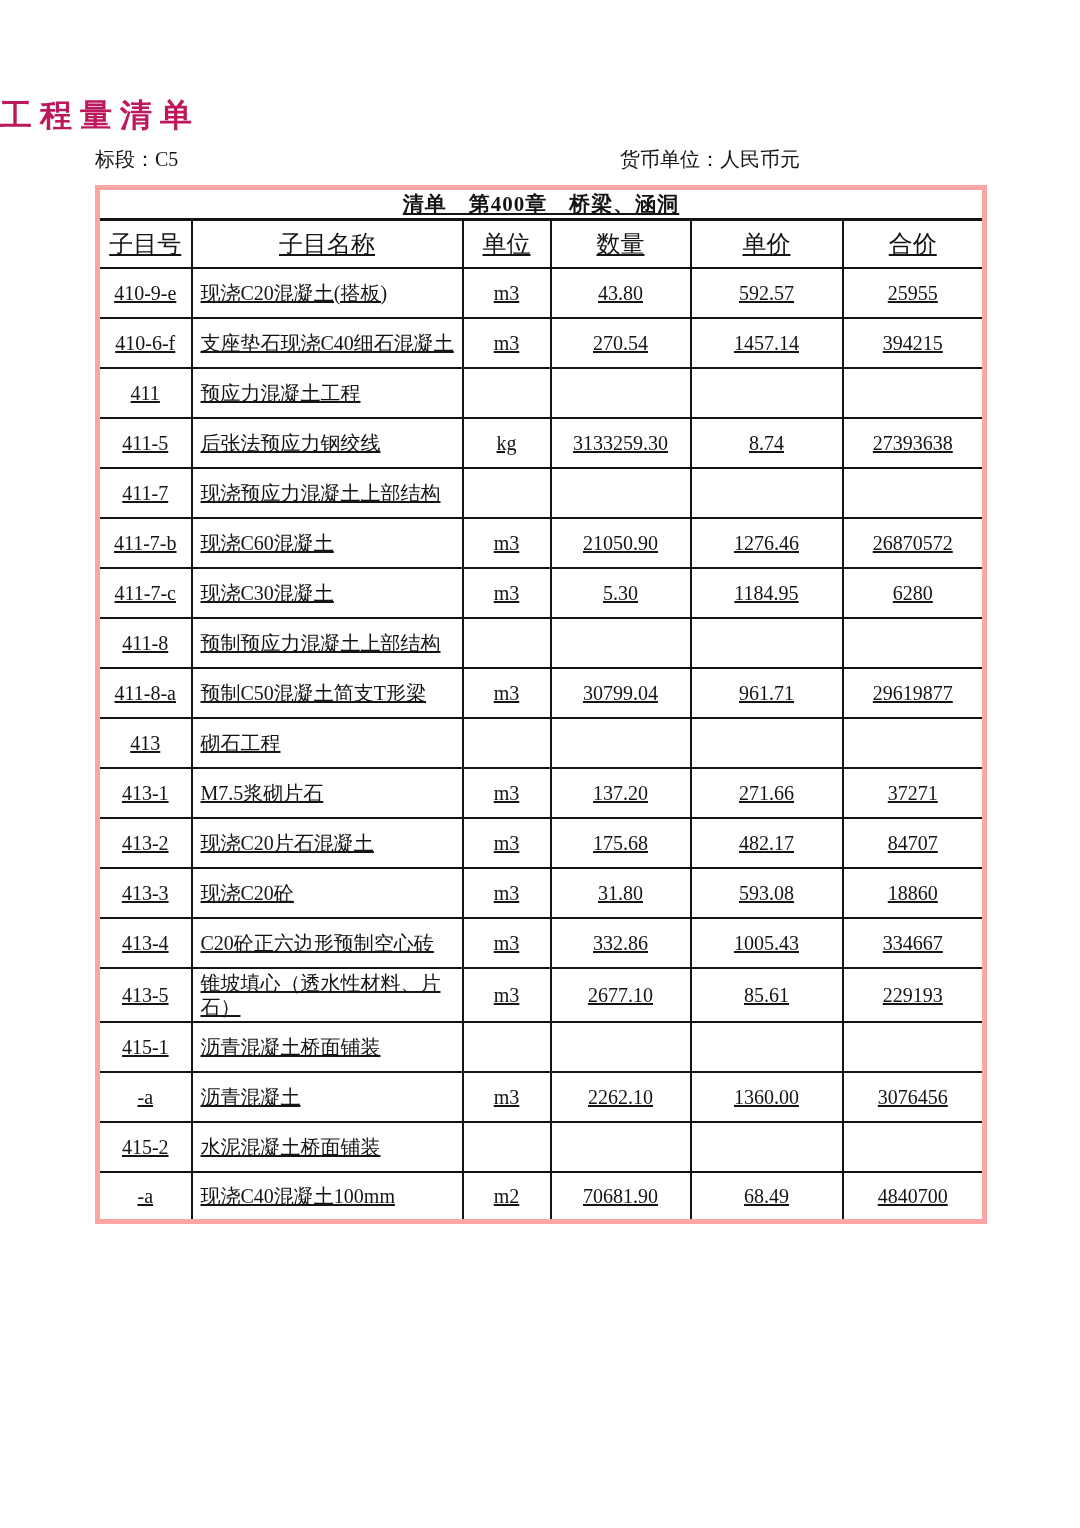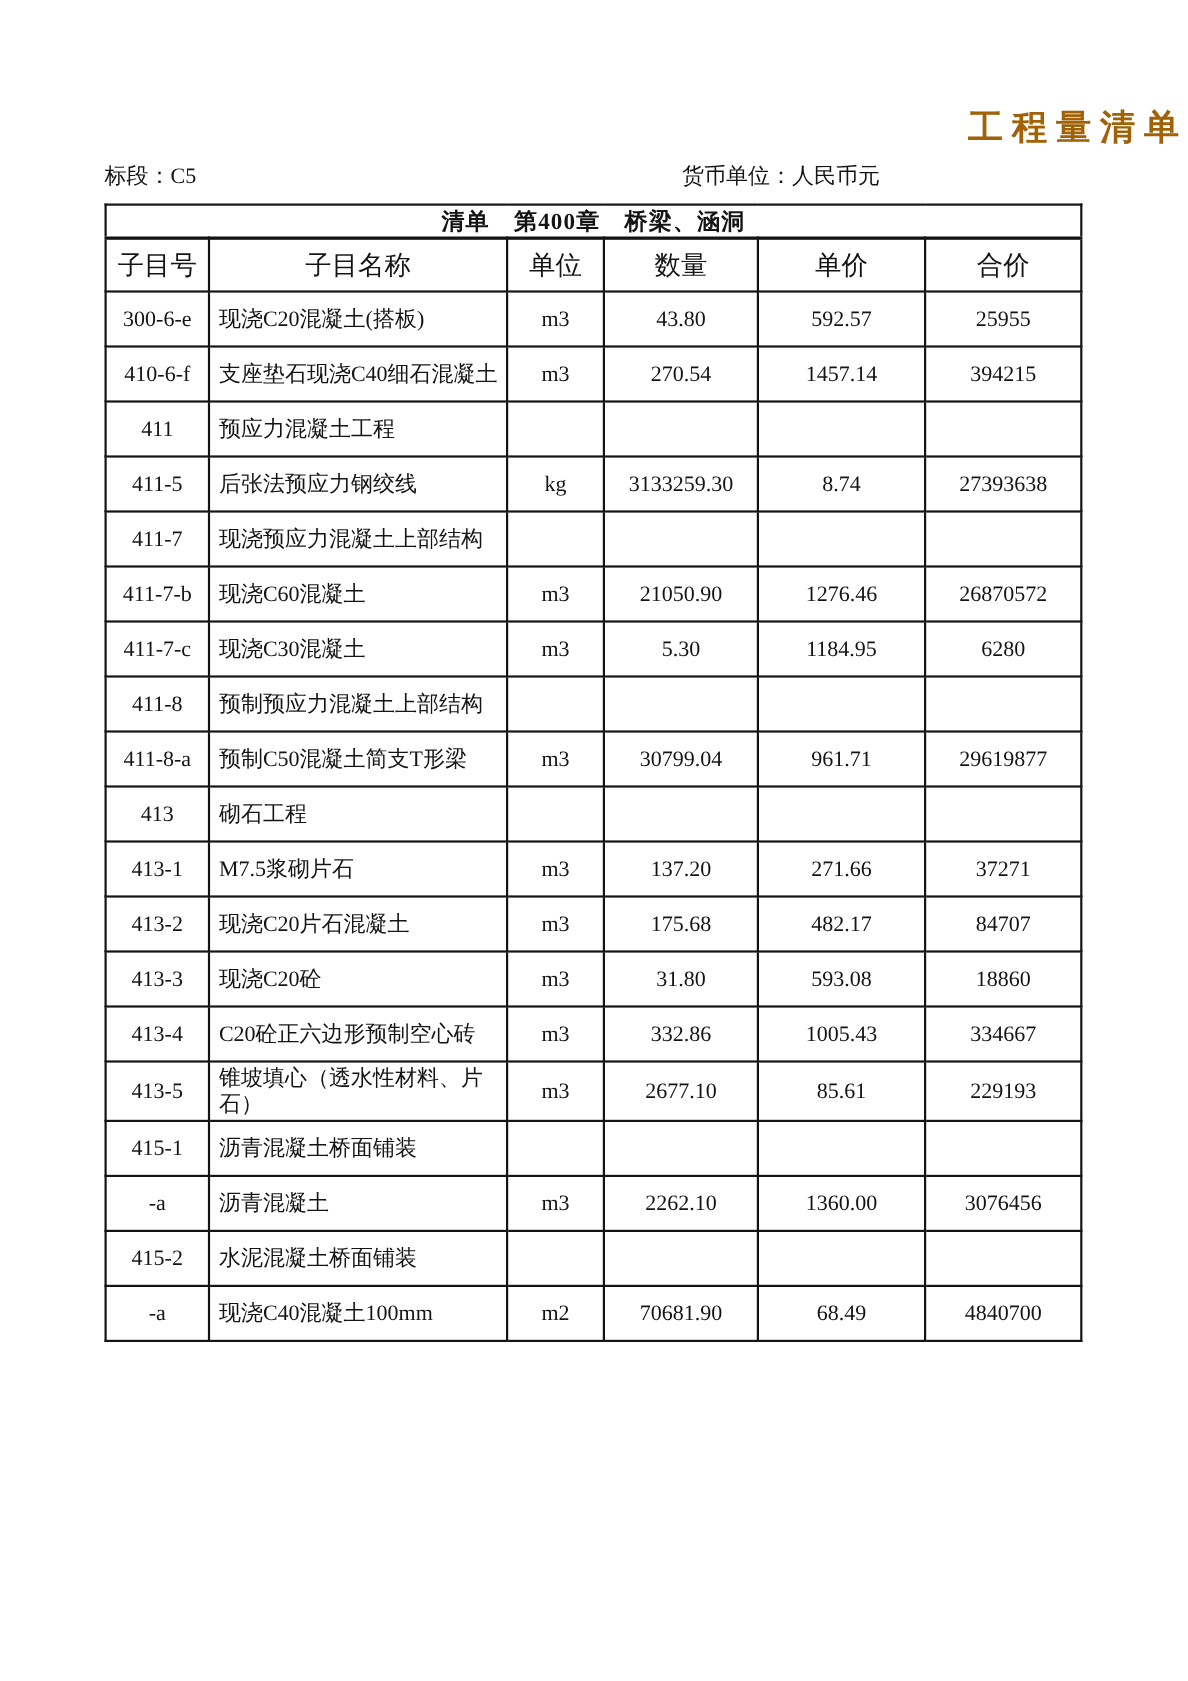--- a/index.html
+++ b/index.html
@@ -12,41 +12,42 @@
     overflow: hidden;
   }
   .page {
     position: absolute; top: 0; left: 0;
     width: 1080px; height: 1528px;
     background: #ffffff;
   }
   .doc-title {
     position: absolute;
     top: 94px; left: 0; width: 100%;
-    text-align: right;
+    text-align: left;
     font-size: 32px;
     font-weight: bold;
     letter-spacing: 8px;
-    color: #a16207;
+    color: #be185d;
   }
   .meta-row {
     position: absolute;
     top: 146px; left: 95px; width: 887px;
     height: 26px;
     font-size: 20px;
   }
   .meta-section { position: absolute; left: 0; top: 0; }
   .meta-currency { position: absolute; left: 525px; top: 0; }
   table.boq {
     position: absolute;
     top: 185px; left: 95px;
     width: 887px;
     border-collapse: collapse;
     table-layout: fixed;
-    border: 2px solid #fca5a5;
+    border: 5px solid #fca5a5;
+    text-decoration: underline;
   }
   table.boq th, table.boq td {
     border: 2px solid #141414;
     font-weight: normal;
     vertical-align: middle;
     overflow: hidden;
   }
   tr.banner-row th {
     height: 28px;
     font-size: 21px;
@@ -107,21 +108,21 @@
           <th>子目号</th>
           <th>子目名称</th>
           <th>单位</th>
           <th>数量</th>
           <th>单价</th>
           <th>合价</th>
         </tr>
     </thead>
     <tbody>
         <tr>
-          <td class="col-code">300-6-e</td>
+          <td class="col-code">410-9-e</td>
           <td class="col-name">现浇C20混凝土(搭板)</td>
           <td class="col-unit">m3</td>
           <td class="col-qty">43.80</td>
           <td class="col-price">592.57</td>
           <td class="col-total">25955</td>
         </tr>
         <tr>
           <td class="col-code">410-6-f</td>
           <td class="col-name">支座垫石现浇C40细石混凝土</td>
           <td class="col-unit">m3</td>

